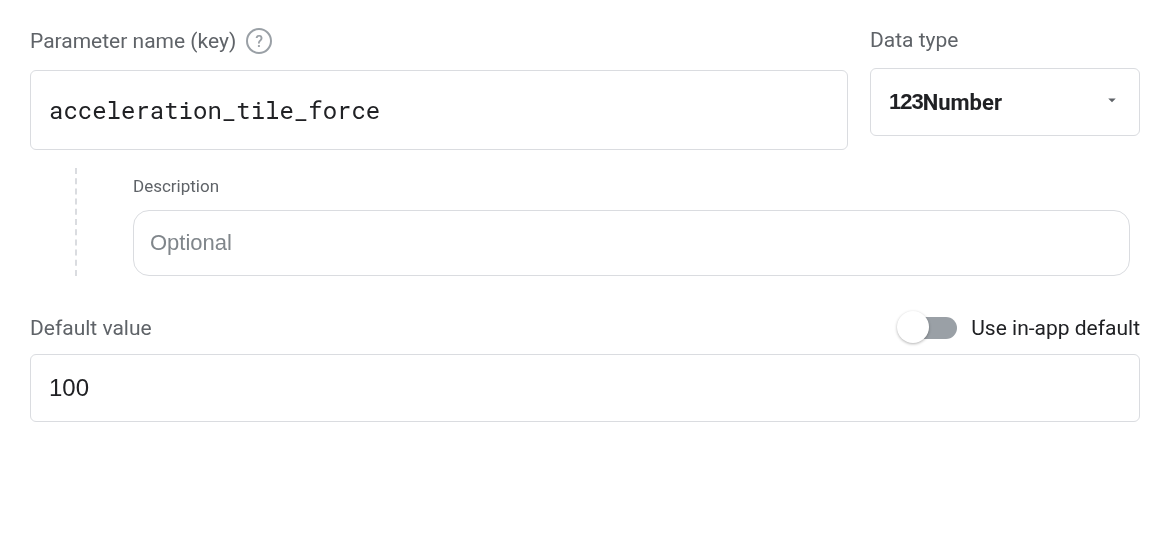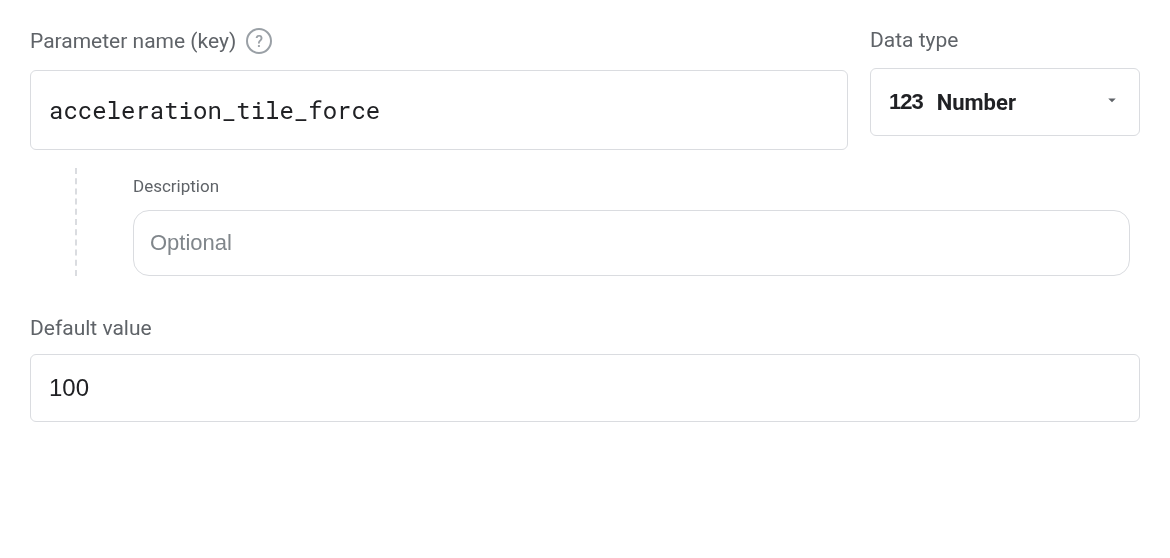--- a/index.html
+++ b/index.html
@@ -49,21 +49,20 @@
       background: #fff;
     }
     .select-box {
       width: 100%;
       border: 1px solid #dadce0;
       border-radius: 6px;
       height: 68px;
       padding: 0 18px;
       display: flex;
       align-items: center;
-      gap: 14px;
       cursor: pointer;
       background: #fff;
     }
     .icon-123 {
       font-family: Arial, sans-serif;
       font-weight: 900;
       font-size: 22px;
       letter-spacing: -1px;
       color: #202124;
     }
@@ -186,18 +185,24 @@
 <div class="indented-block">
   <div class="dashed-line"></div>
   <div class="desc-block">
     <div class="desc-label">Description</div>
     <input class="desc-input" type="text" placeholder="Optional" style="">
   </div>
 </div>
 
 <div class="default-row">
   <span class="dv-label">Default value</span>
+  <div class="toggle-group">
+    <div class="switch">
+      <div class="switch-knob"></div>
+    </div>
+    <span class="toggle-label">Use in-app default</span>
+  </div>
 </div>
 
 <input class="dv-input" type="text" value="100" style="">
 
 
 
 
 </body></html>

